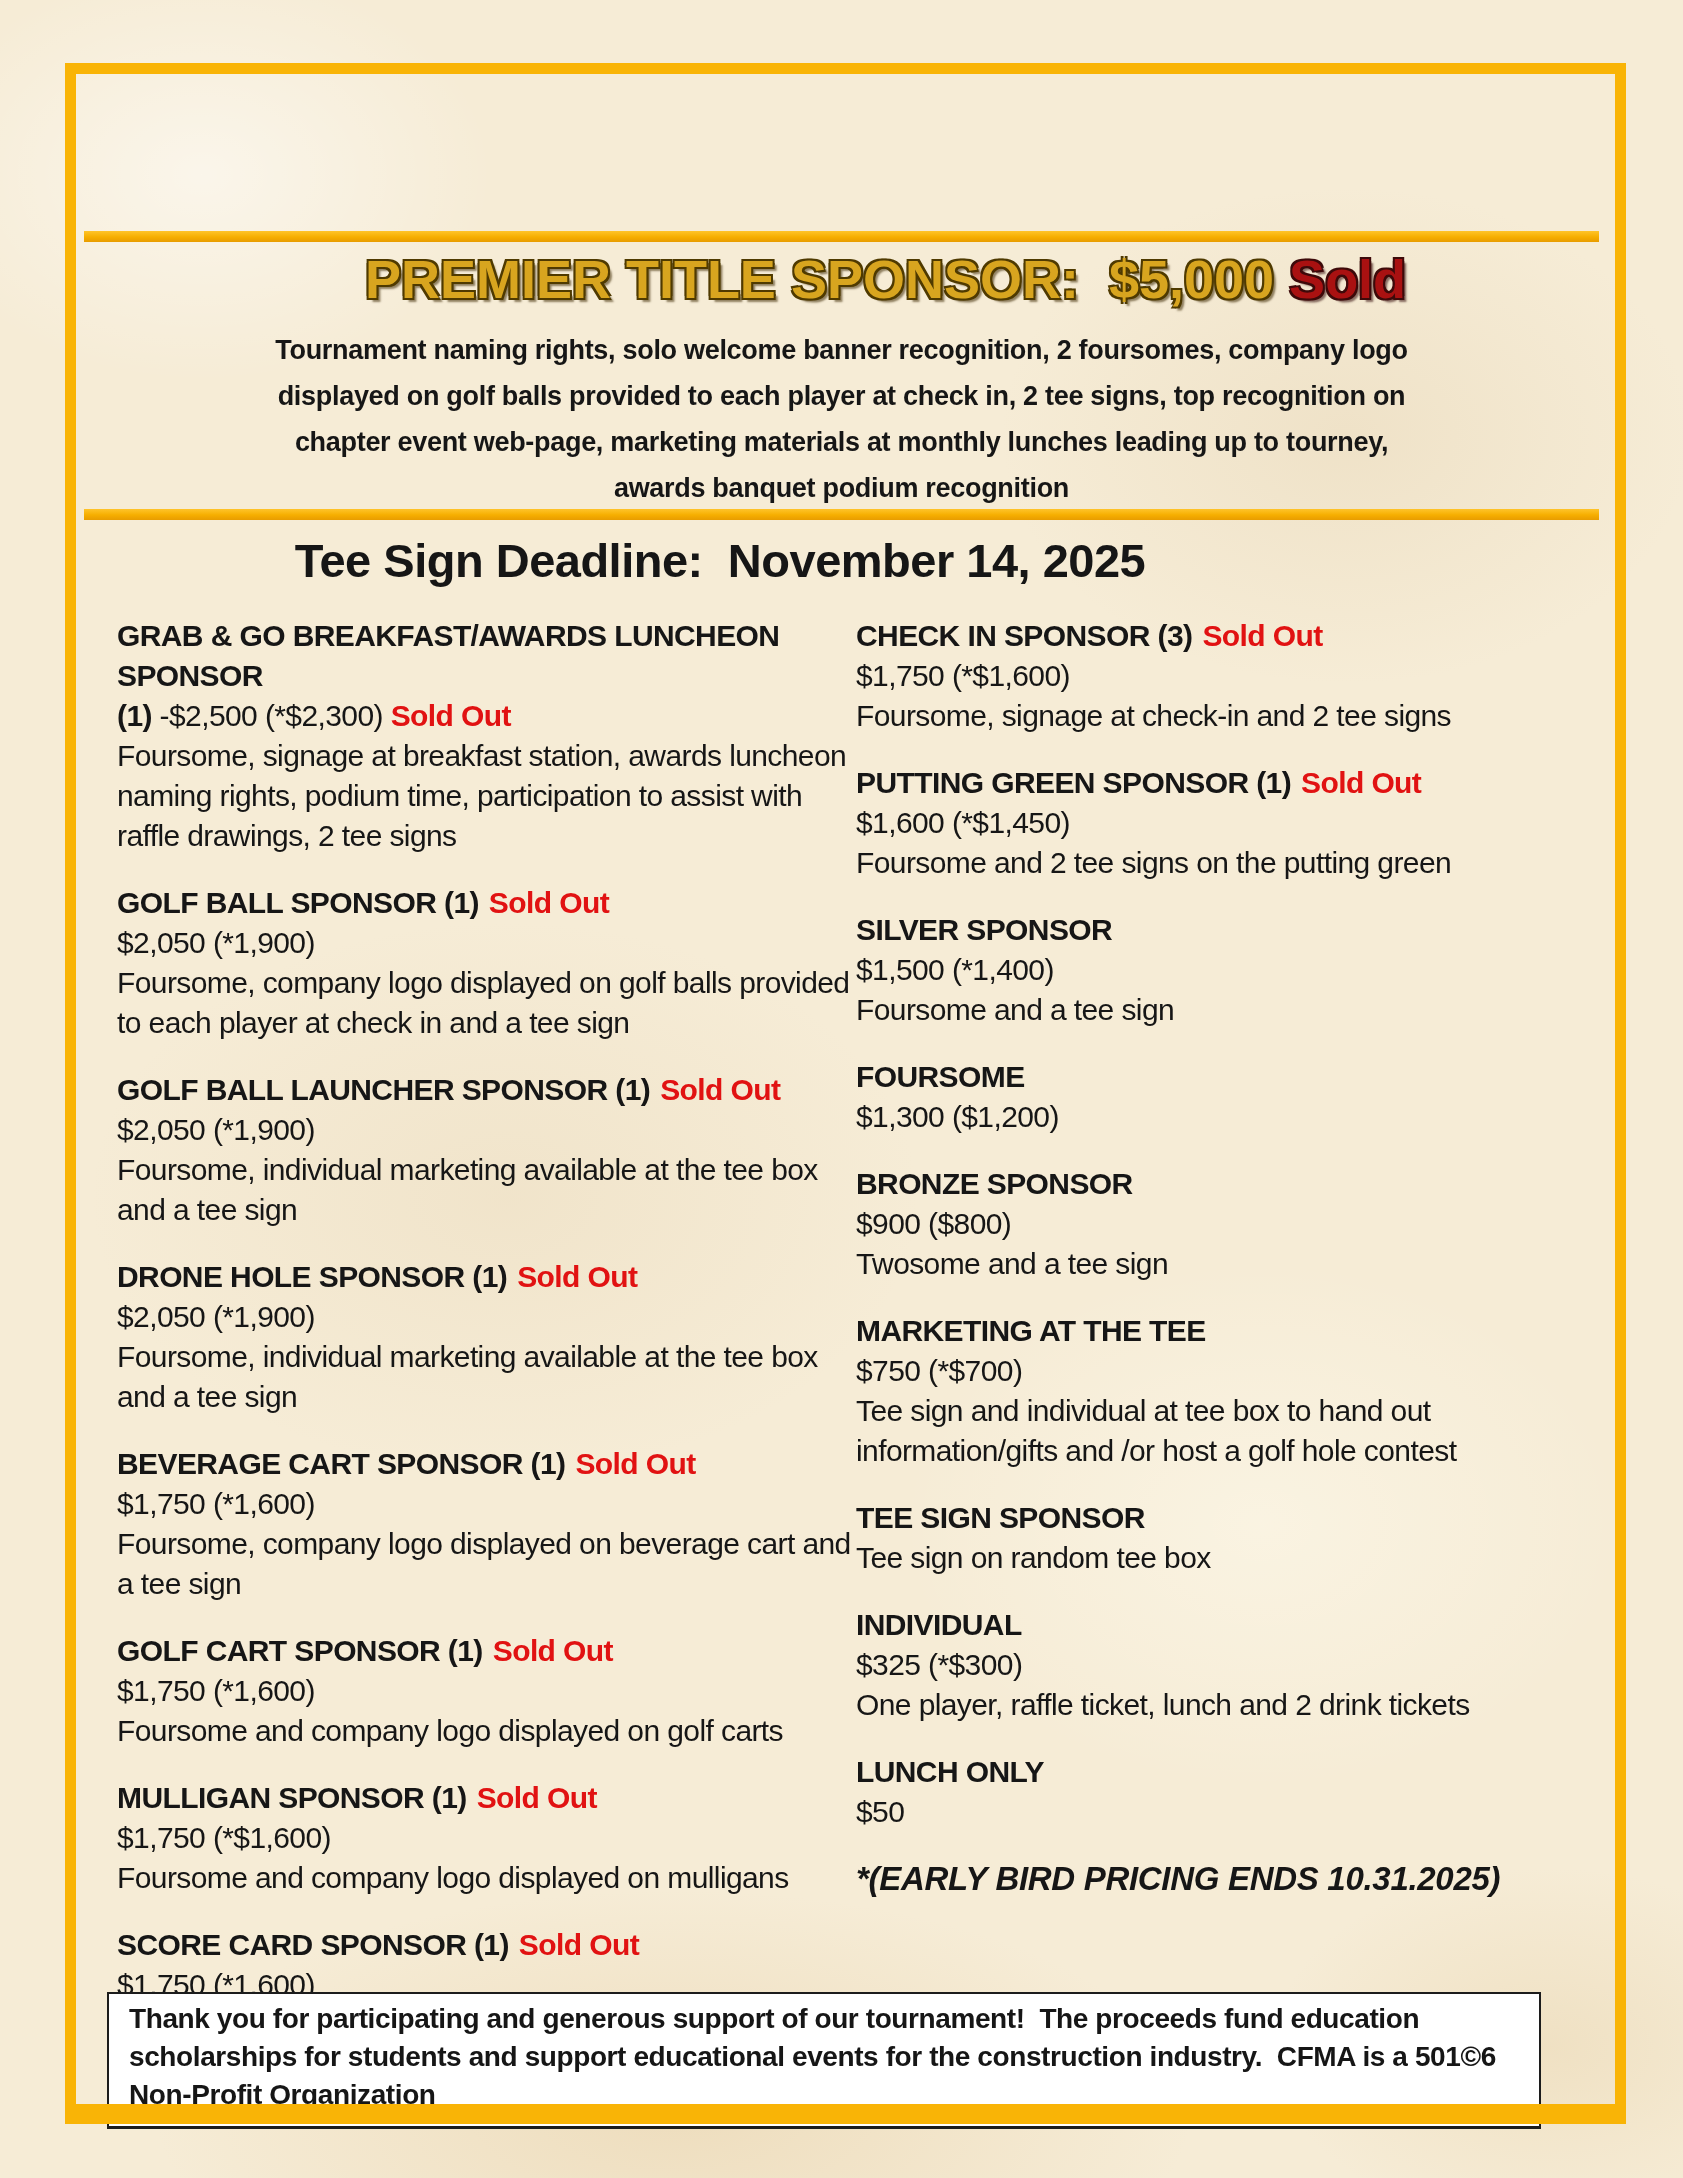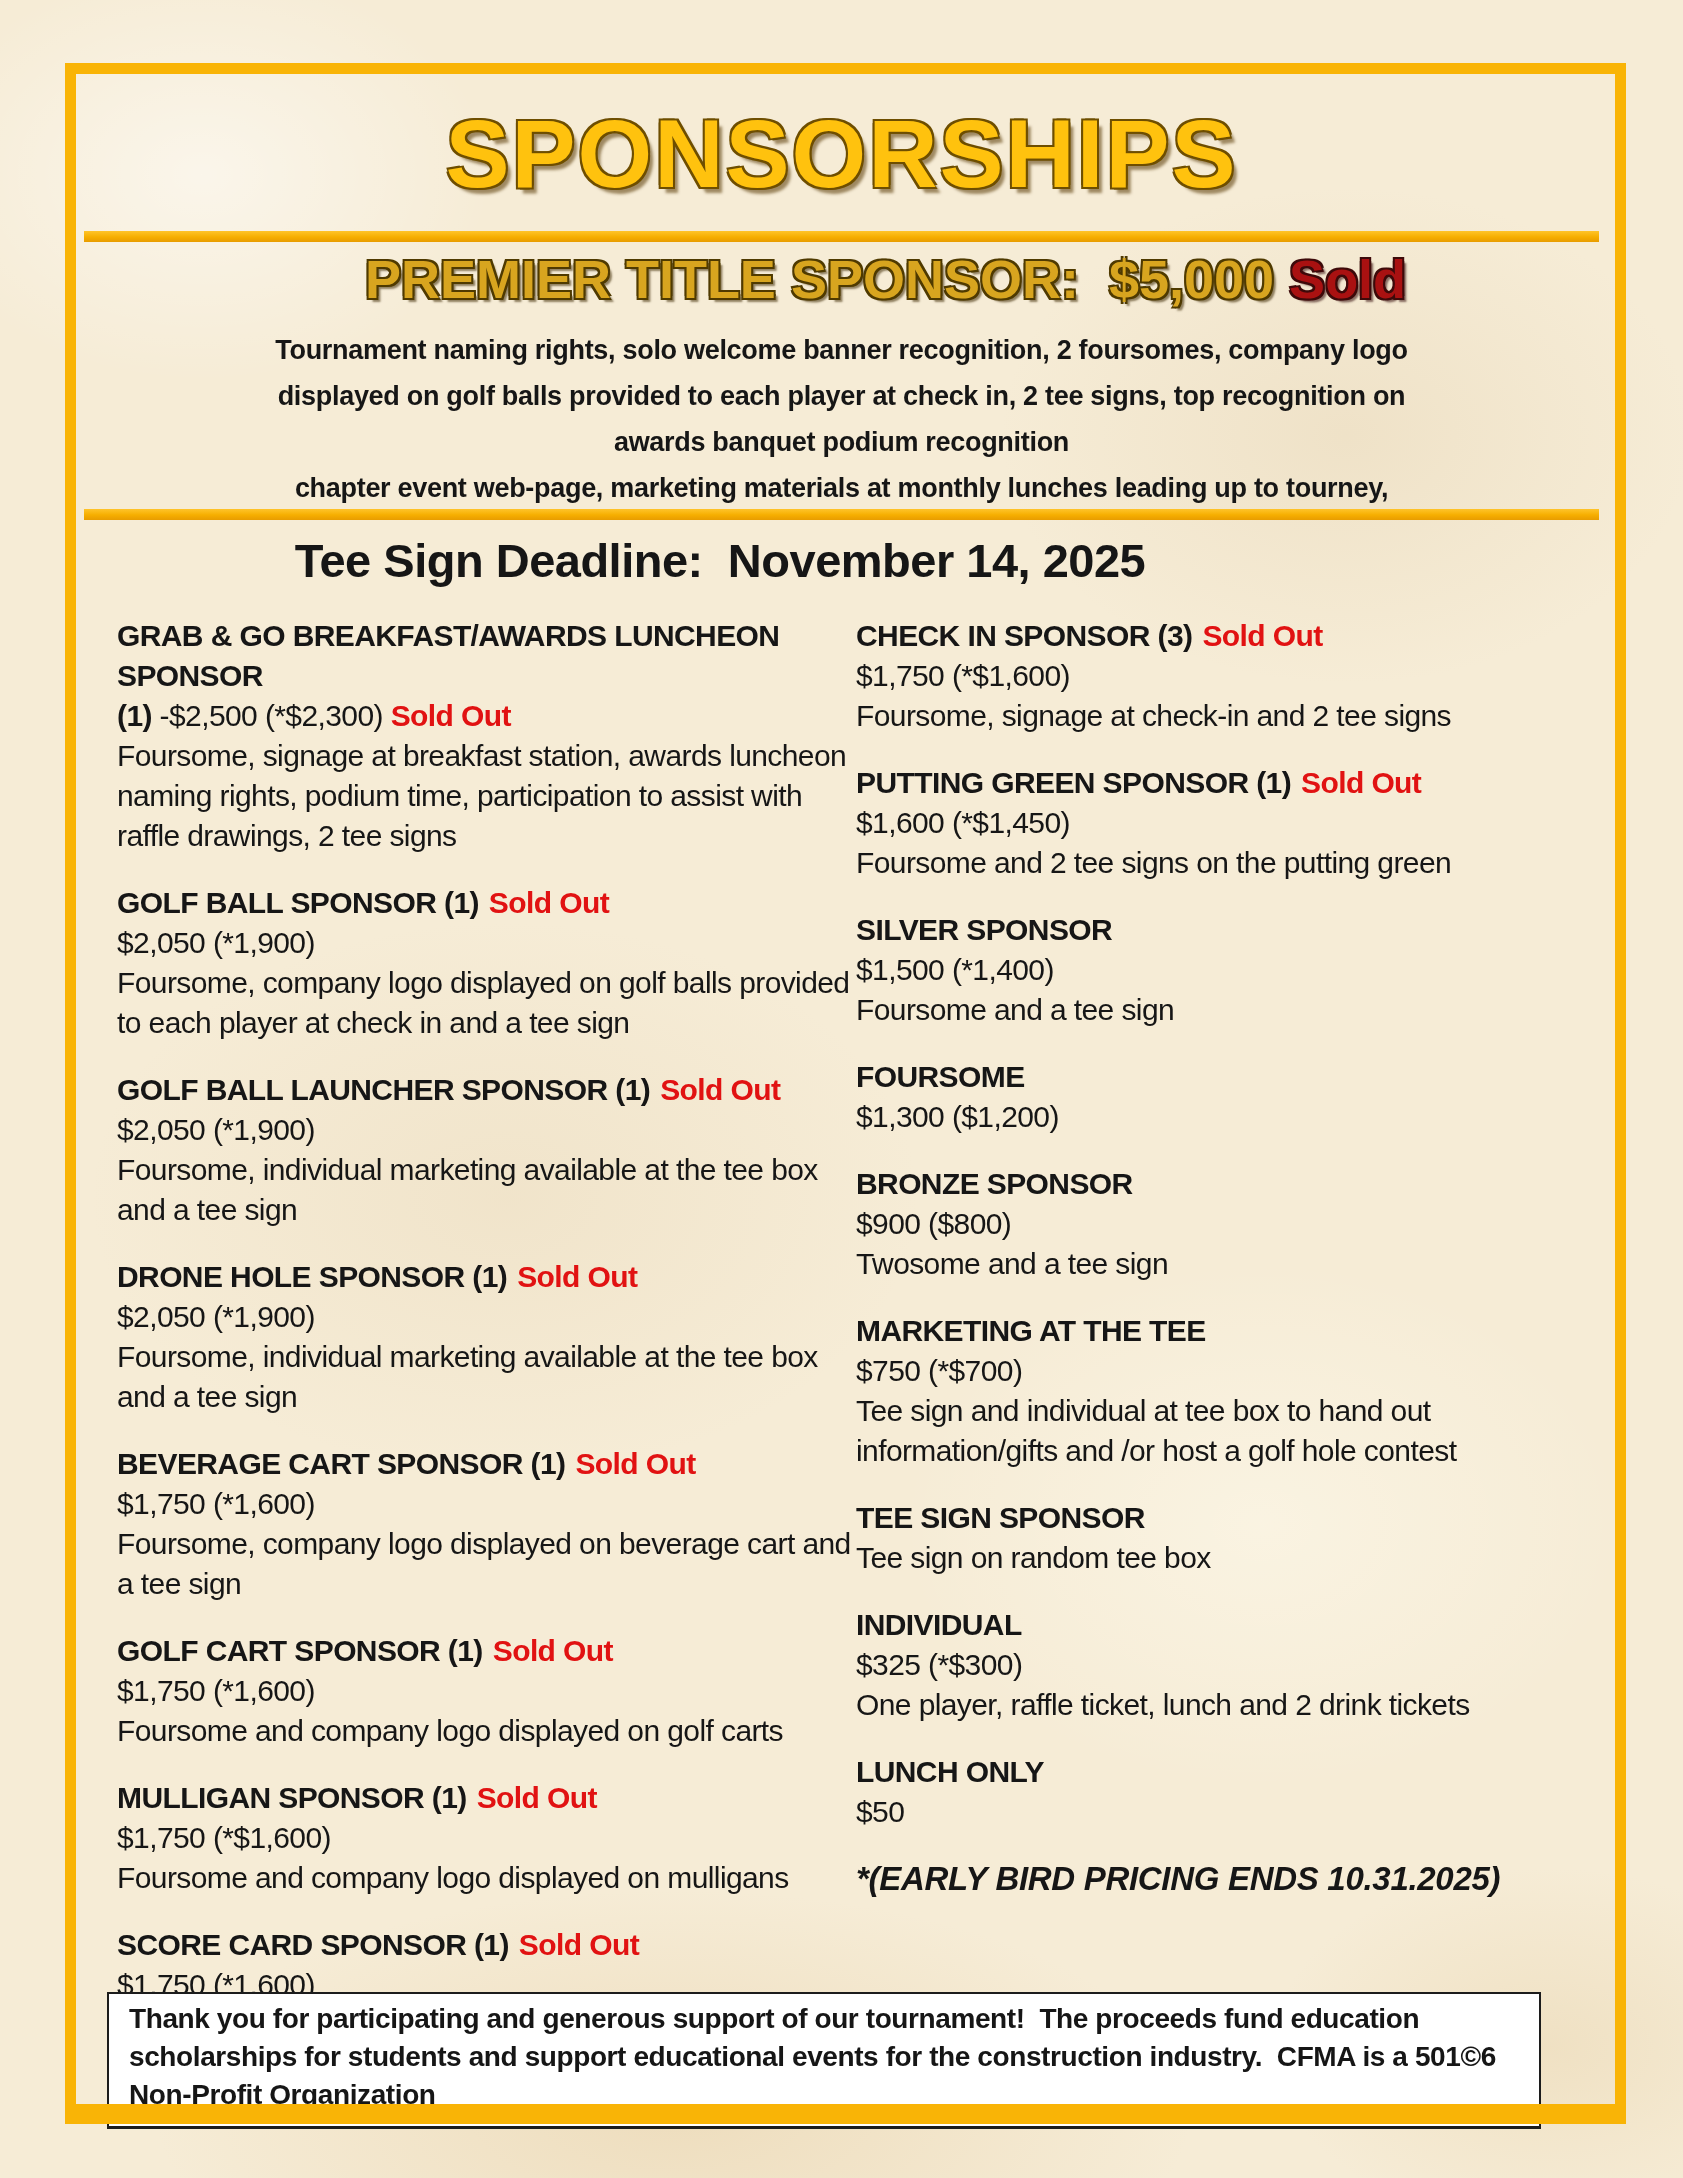--- a/index.html
+++ b/index.html
@@ -92,31 +92,30 @@
     white-space:pre-wrap;
   }
 </style>
 </head>
 <body>
 
 <div class="page">
 
   <div class="frame"></div>
 
-  <div class="main-title">SPONSORSHIPS</div>
 
   <div class="rule rule-top"></div>
 
   <div class="premier-heading"><span>PREMIER TITLE SPONSOR:  $5,000 </span><span class="sold-word">Sold</span></div>
 
   <div class="premier-desc">
     <div>Tournament naming rights, solo welcome banner recognition, 2 foursomes, company logo</div>
     <div>displayed on golf balls provided to each player at check in, 2 tee signs, top recognition on</div>
+    <div>chapter event web-page, marketing materials at monthly lunches leading up to tourney,</div>
     <div>awards banquet podium recognition</div>
-    <div>chapter event web-page, marketing materials at monthly lunches leading up to tourney,</div>
   </div>
 
   <div class="rule rule-mid"></div>
 
   <div class="deadline">Tee Sign Deadline:  November 14, 2025</div>
 
   <div class="col col-left">
 
     <div class="item">
       <div class="item-title">GRAB &amp; GO BREAKFAST/AWARDS LUNCHEON SPONSOR</div>

